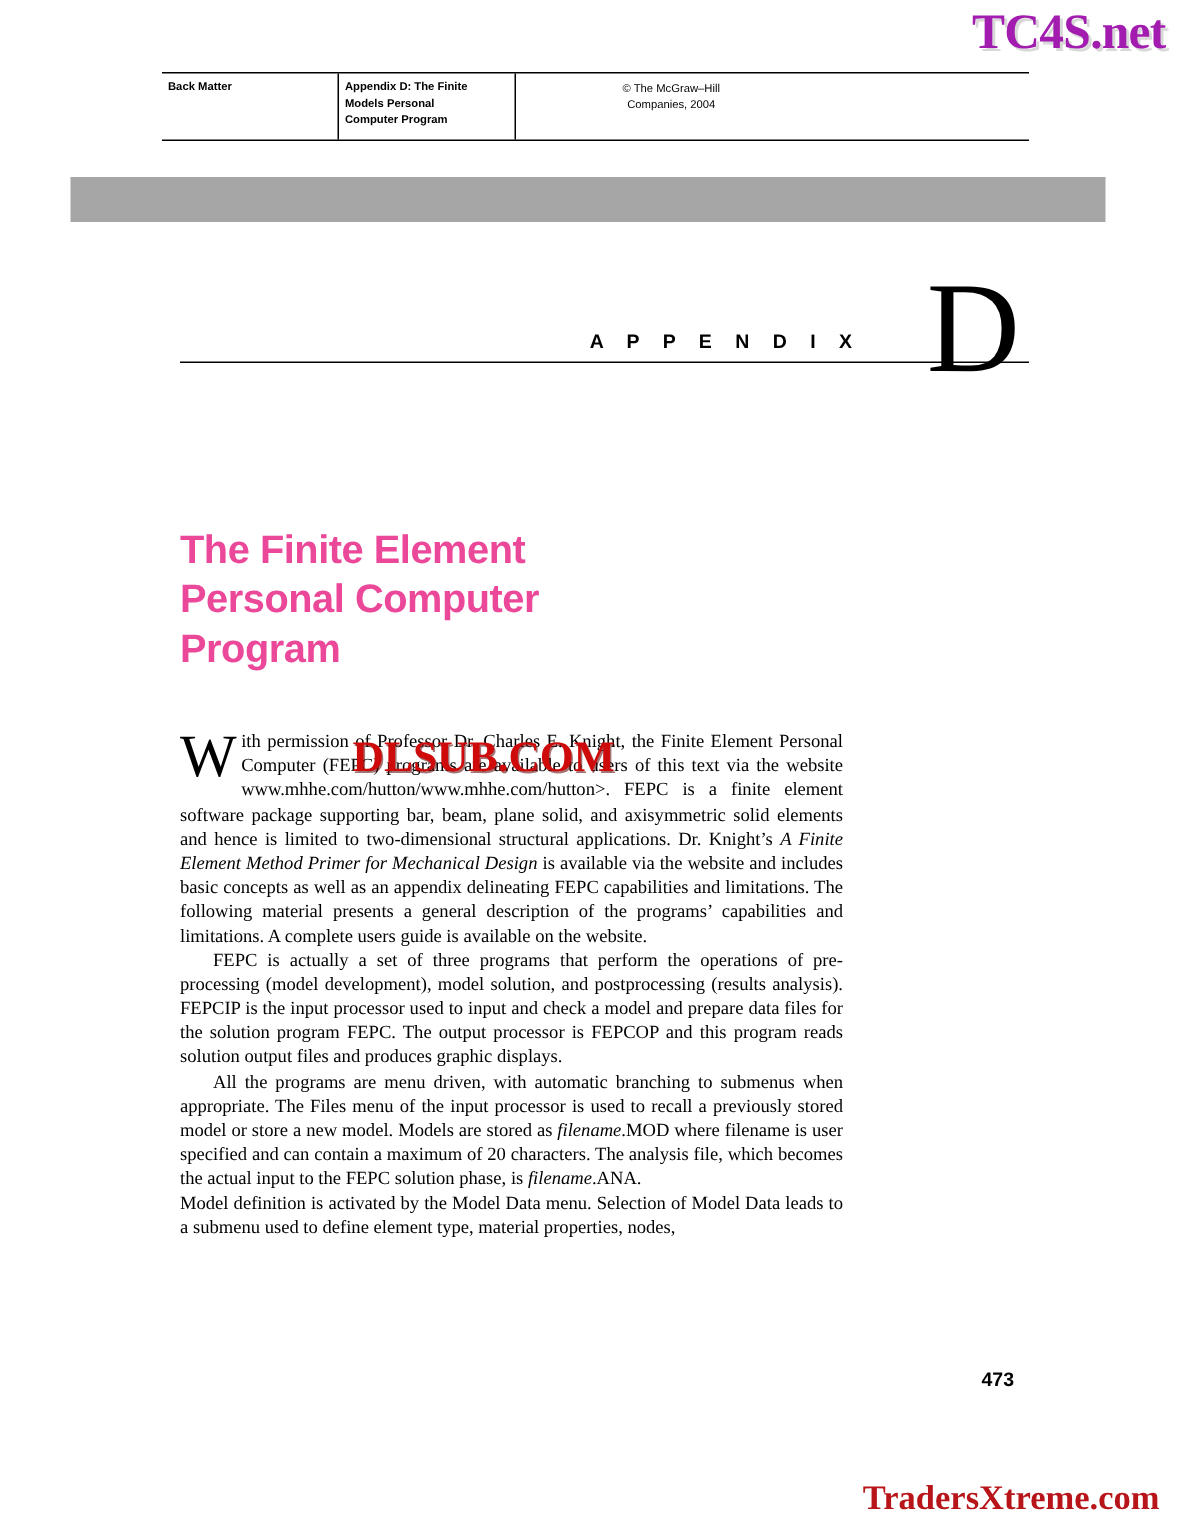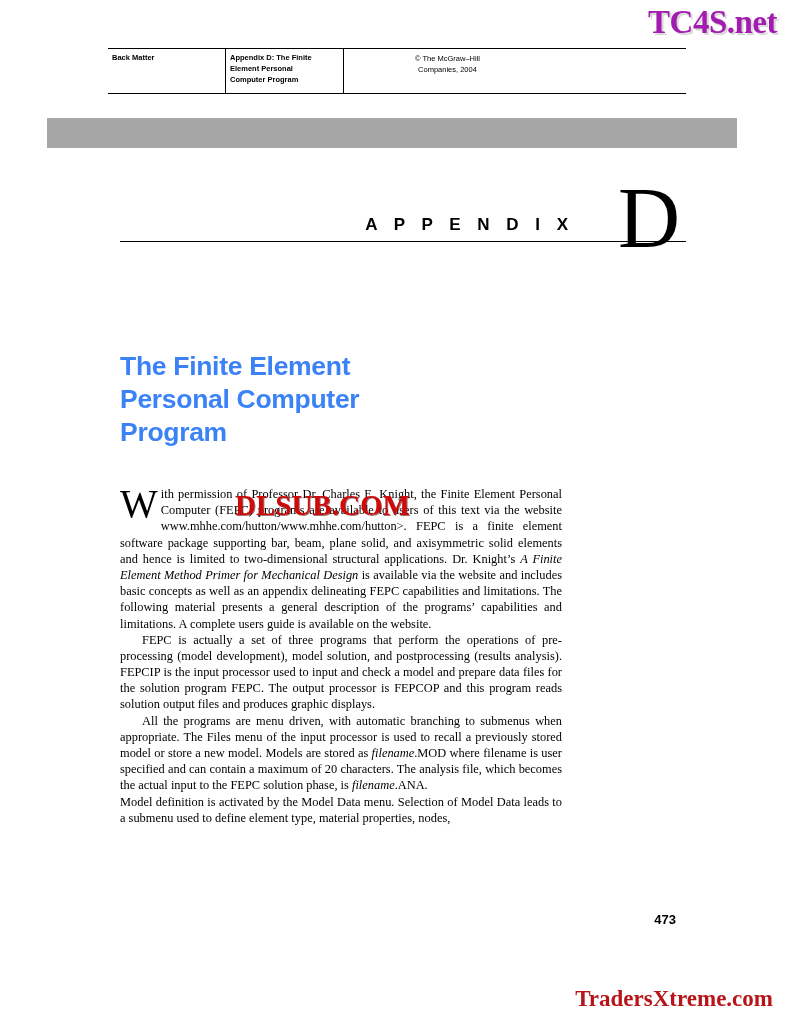--- a/index.html
+++ b/index.html
@@ -97,21 +97,21 @@
     top: 163px;
     width: 566px;
     height: 80px;
   }
   .appendix-word {
     position: absolute;
     right: 112px;
     bottom: 8px;
     font-family: "Liberation Sans", sans-serif;
     font-weight: bold;
-    font-size: 17px;
+    font-size: 13px;
     letter-spacing: 6px;
     color: #000;
   }
   .appendix-letter {
     position: absolute;
     right: 6px;
     bottom: -18px;
     font-family: "Liberation Serif", serif;
     font-size: 86px;
     line-height: 1;
@@ -128,21 +128,21 @@
   
   .chapter-title {
     position: absolute;
     left: 120px;
     top: 350px;
     width: 500px;
     font-family: "Liberation Sans", sans-serif;
     font-weight: bold;
     font-size: 26.5px;
     line-height: 1.25;
-    color: #3b82f6;
+    color: #ec4899;
     letter-spacing: -0.3px;
   }
 
   
   .body-col {
     position: absolute;
     left: 120px;
     top: 486px;
     width: 442px;
     font-size: 12.4px;
@@ -186,21 +186,21 @@
 </style>
 </head>
 <body>
 
 <div class="runhead">
   <div class="cell c2">
     <span>Back Matter</span>
   </div>
   <div class="cell c3">
     <span>Appendix D: The Finite</span>
-    <span>Element Personal</span>
+    <span>Models Personal</span>
     <span>Computer Program</span>
   </div>
   <div class="cell c4">
     <div>© The McGraw–Hill</div>
     <div>Companies, 2004</div>
   </div>
 </div>
 
 <div class="gray-banner"></div>
 

